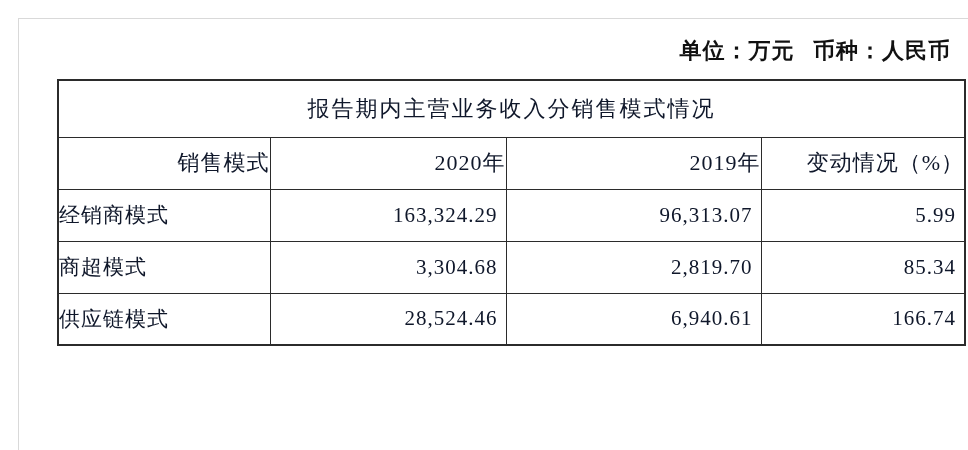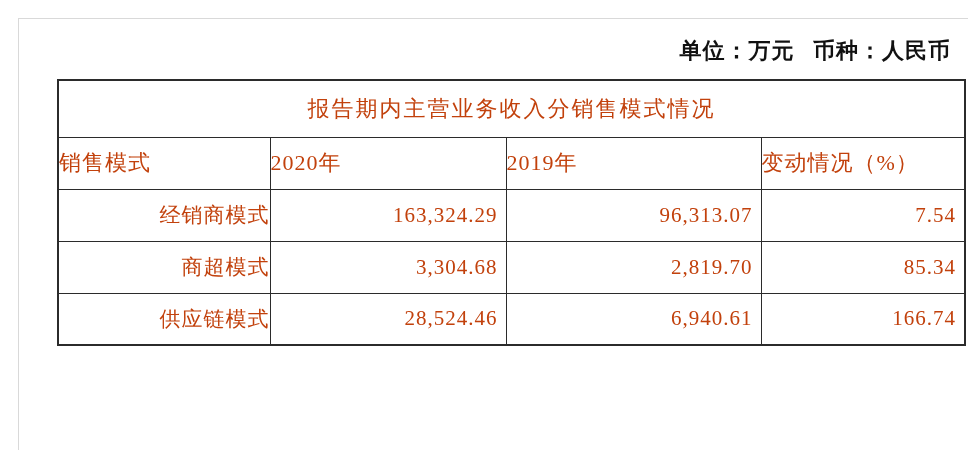--- a/index.html
+++ b/index.html
@@ -30,43 +30,43 @@
   }
   table.report {
     position: absolute;
     left: 32px;
     top: 54px;
     width: 907px;
     border-collapse: collapse;
     table-layout: fixed;
     border: 2px solid #2b2b2b;
     font-size: 21px;
-    color: #c2410c;
+    color: #0f172a;
   }
   table.report td, table.report th {
     border: 1px solid #2b2b2b;
     font-weight: normal;
     overflow: hidden;
     white-space: nowrap;
   }
   td.title-cell {
     height: 57px;
     text-align: center;
     font-size: 22px;
     letter-spacing: 2px;
   }
   tr.header-row th {
     height: 52px;
-    text-align: left;
+    text-align: right;
     font-size: 22px;
     letter-spacing: 1px;
   }
   tr.data-row td { height: 52px; }
   td.mode-cell {
-    text-align: right;
+    text-align: left;
     letter-spacing: 1px;
   }
   td.num-cell {
     text-align: right;
     padding-right: 8px;
     letter-spacing: 1px;
     font-variant-numeric: tabular-nums;
   }
 </style>
 </head>
@@ -91,21 +91,21 @@
         <th>销售模式</th>
         <th>2020年</th>
         <th>2019年</th>
         <th>变动情况（%）</th>
       </tr>
 
       <tr class="data-row">
         <td class="mode-cell">经销商模式</td>
         <td class="num-cell">163,324.29</td>
         <td class="num-cell">96,313.07</td>
-        <td class="num-cell">7.54</td>
+        <td class="num-cell">5.99</td>
       </tr>
       <tr class="data-row">
         <td class="mode-cell">商超模式</td>
         <td class="num-cell">3,304.68</td>
         <td class="num-cell">2,819.70</td>
         <td class="num-cell">85.34</td>
       </tr>
       <tr class="data-row">
         <td class="mode-cell">供应链模式</td>
         <td class="num-cell">28,524.46</td>

